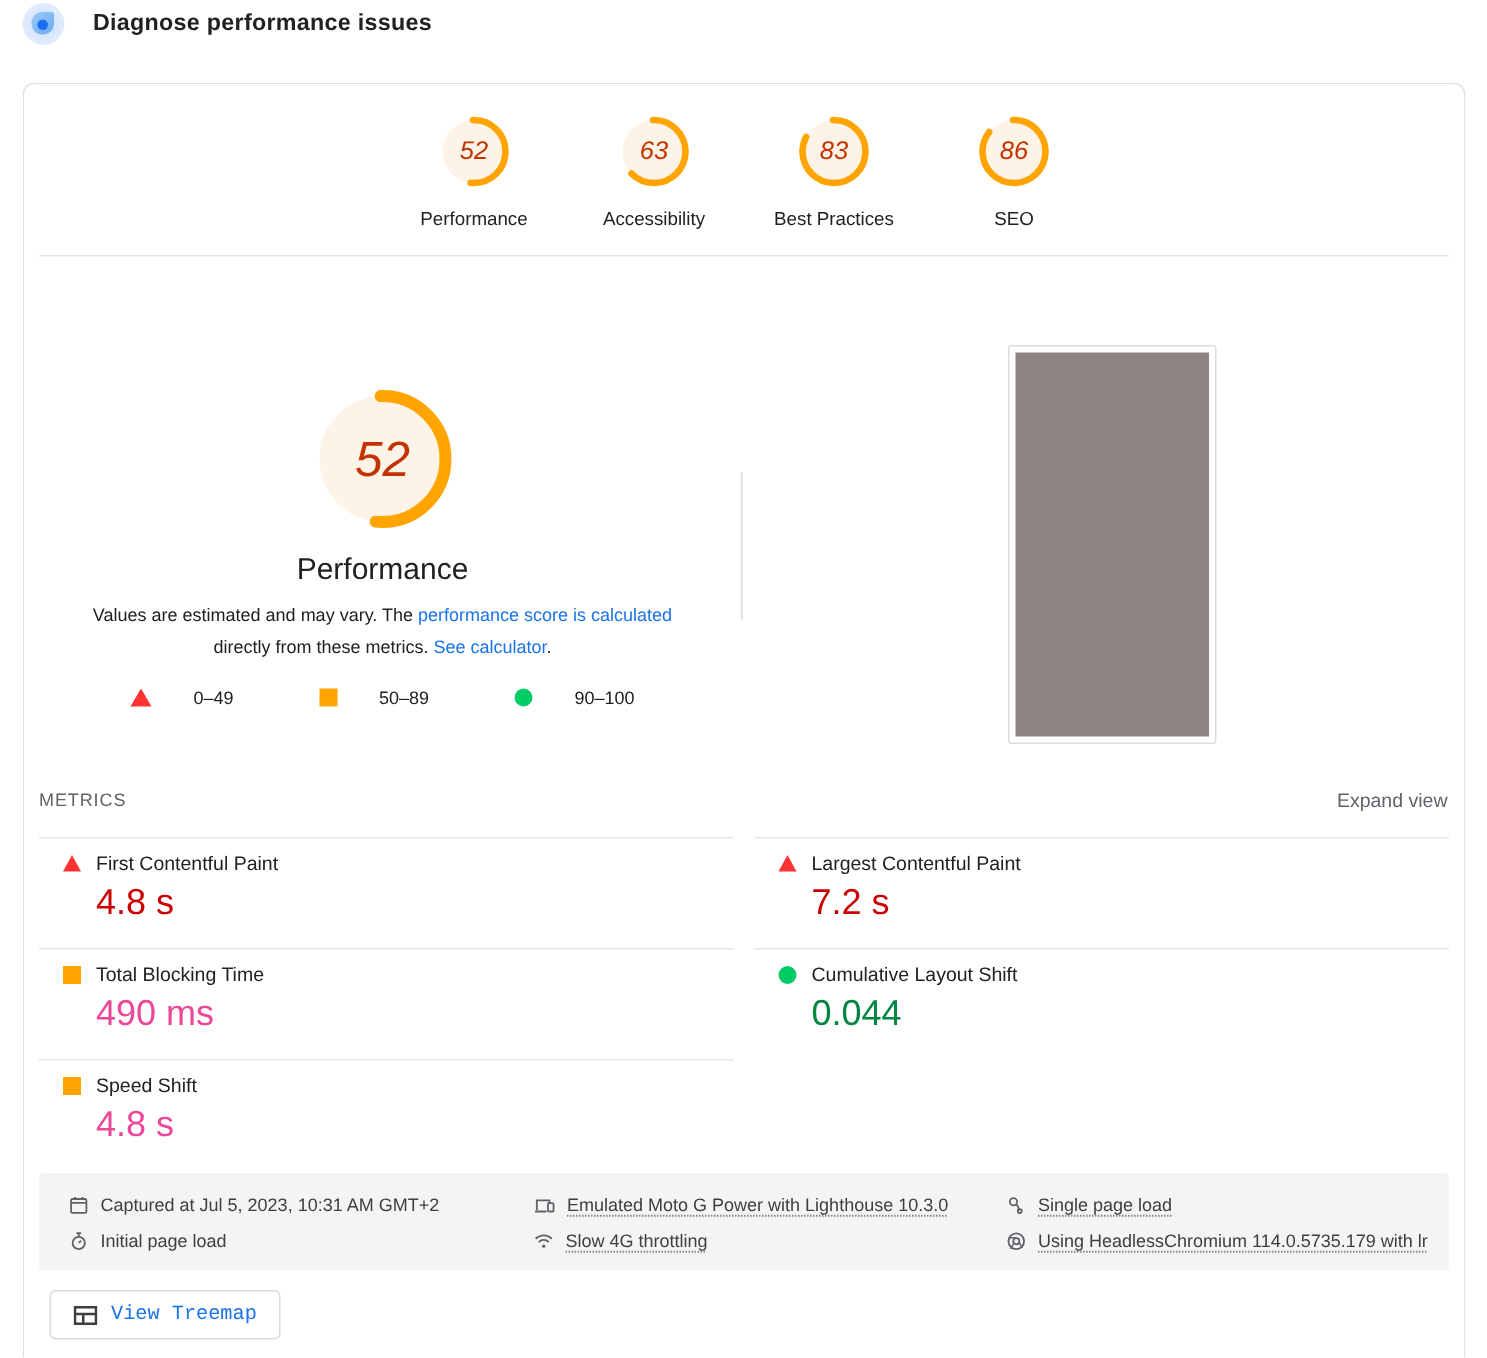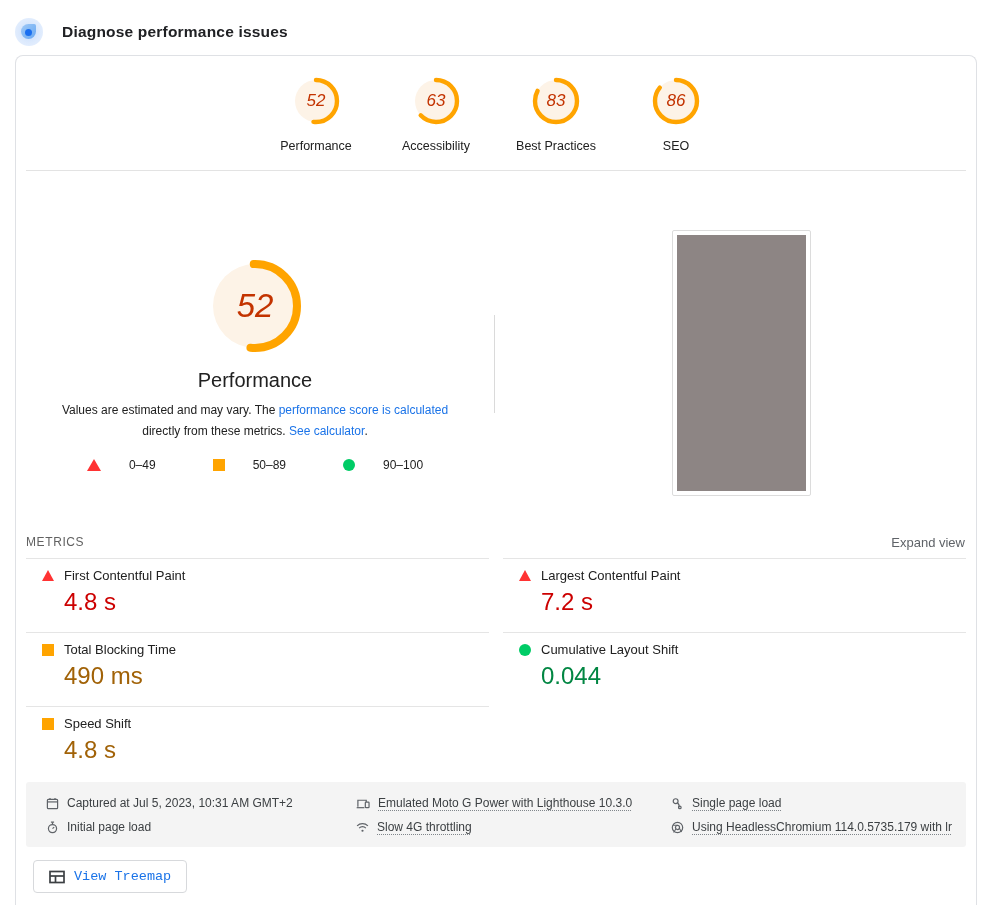--- a/index.html
+++ b/index.html
@@ -3,21 +3,21 @@
 <meta charset="utf-8">
 <style>
   * { margin:0; padding:0; box-sizing:border-box; }
   html,body { background:#fff; }
   body {
     width:991px; height:905px; overflow:hidden; position:relative;
     font-family:"Liberation Sans", sans-serif; color:#212121;
   }
 
   
-  .hdr { position:absolute; top:18px; left:15px; display:flex; align-items:center; gap:19px; }
+  .hdr { position:absolute; top:2px; left:15px; display:flex; align-items:center; gap:19px; }
   .insights-icon { position:relative; width:28px; height:28px; border-radius:50%;
     background:radial-gradient(circle at 50% 50%, #c7ddfb 0%, #ddeafd 55%, #eaf2fe 100%); }
   .insights-icon .tear { position:absolute; left:6px; top:6px; width:15px; height:15px;
     background:linear-gradient(135deg,#9ec9f7, #6aa9f2); border-radius:50% 12% 50% 50%; }
   .insights-icon .dot { position:absolute; left:10px; top:11px; width:7px; height:7px;
     border-radius:50%; background:#1a6ff0; }
   .hdr-title { font-size:15.5px; font-weight:700; color:#202124; letter-spacing:.2px; }
 
   
   .card { position:absolute; top:55px; left:15px; width:962px; height:870px;
@@ -53,31 +53,31 @@
   .shot-img { width:100%; height:100%; background:#8d8584; }
 
   
   .ri { display:inline-block; flex:none; }
   .ri-triangle { width:0; height:0; border-left:7px solid transparent; border-right:7px solid transparent;
     border-bottom:12px solid #f33; }
   .ri-square { width:12px; height:12px; background:#ffa400; }
   .ri-circle { width:12px; height:12px; border-radius:50%; background:#0c6; }
 
   
-  .metrics-header { height:32px; display:flex; align-items:center; justify-content:space-between;
+  .metrics-header { height:32px; display:flex; align-items:flex-start; justify-content:space-between;
     padding:0 11px 0 10px; }
   .metrics-title { font-size:12px; color:#616161; letter-spacing:.6px; }
   .expand-view { font-size:13px; color:#5f6368; cursor:pointer; }
   .metrics-grid { display:grid; grid-template-columns:1fr 1fr; column-gap:14px; padding:0 10px; }
   .metric { border-top:1px solid #e5e5e5; height:74px; padding:9px 0 0 16px; }
   .metric-head { display:flex; align-items:center; gap:10px; font-size:13px; color:#212121; }
   .metric-head .ri-triangle { border-left-width:6px; border-right-width:6px; border-bottom-width:11px; }
   .metric-value { margin:5px 0 0 22px; font-size:24px; }
   .metric.fail .metric-value { color:#c00; }
-  .metric.average .metric-value { color:#a16207; }
+  .metric.average .metric-value { color:#ec4899; }
   .metric.pass .metric-value { color:#018642; }
 
   
   .runtime { margin:2px 10px 0; background:#f4f4f4; border-radius:3px;
     display:grid; grid-template-columns:310px 315px 1fr; padding:9px 0 8px 20px; }
   .rt-col { display:flex; flex-direction:column; }
   .rt-item { display:flex; align-items:center; gap:8px; height:24px; font-size:12px; color:#3c4043;
     white-space:nowrap; overflow:hidden; }
   .rt-item svg { flex:none; stroke:#5f6368; }
   .rt-item .u { text-decoration:underline dotted #80868b; text-underline-offset:3px; }

